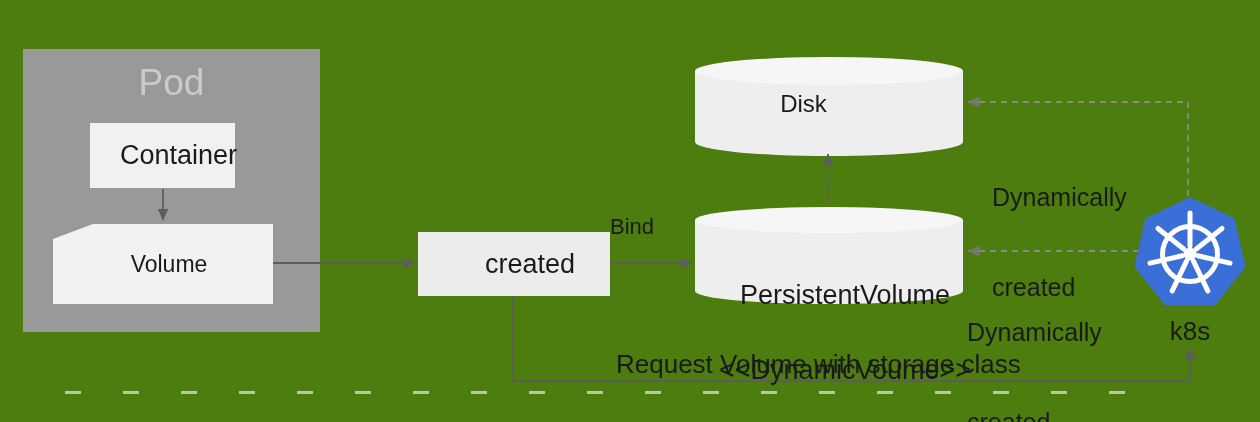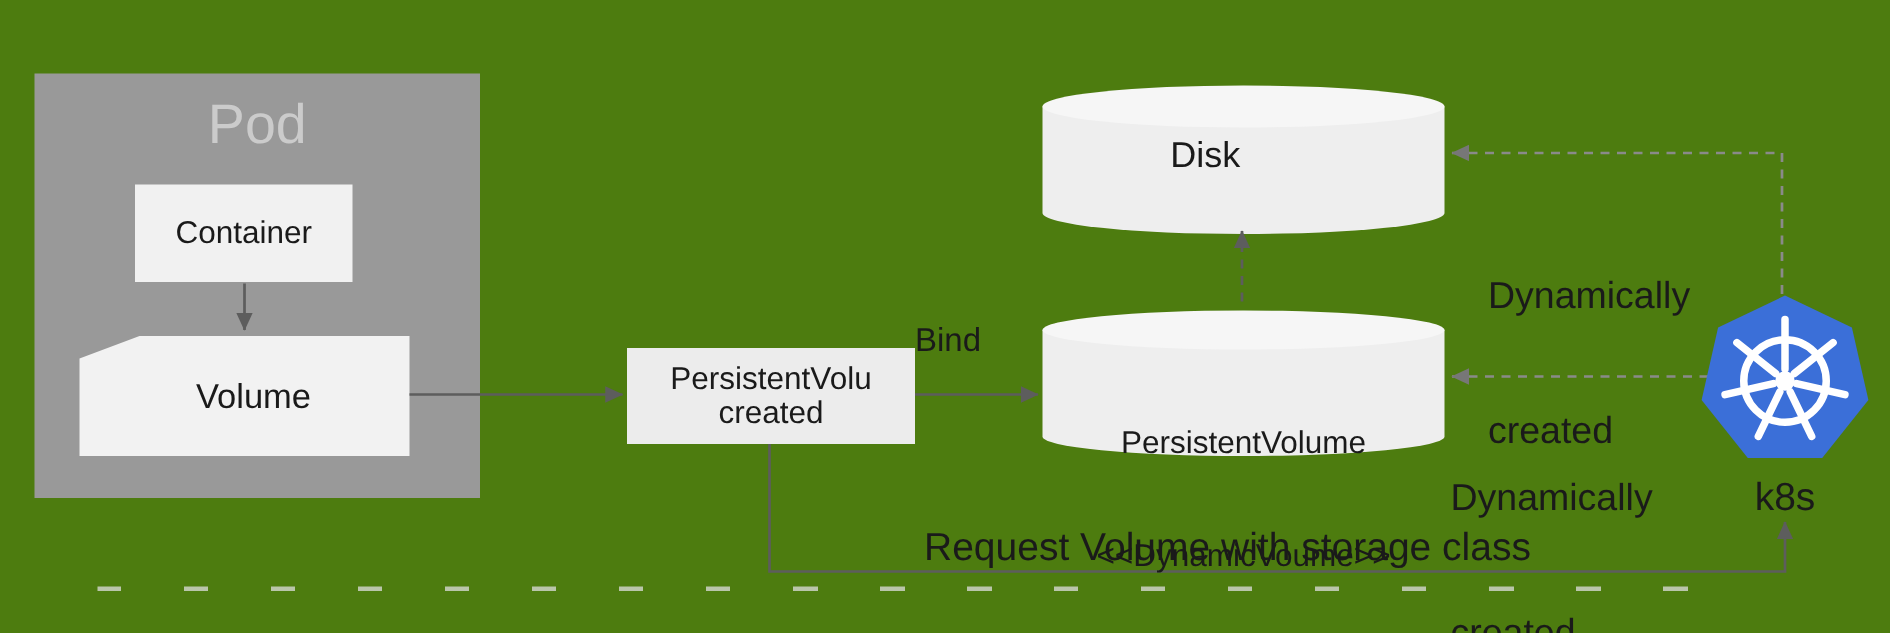--- a/index.html
+++ b/index.html
@@ -5,21 +5,21 @@
   html,body { margin:0; padding:0; background:#ffffff; }
   .canvas {
     position:relative; width:1260px; height:422px; background:#4d7c0f;
     font-family:"Liberation Sans", sans-serif; color:#1a1a1a; overflow:hidden;
   }
   svg.layer { position:absolute; left:0; top:0; }
   .lbl { position:absolute; white-space:pre; }
   .flexc { display:flex; align-items:center; justify-content:center; text-align:center; }
   .col { flex-direction:column; }
   .pod-title { font-size:37px; color:#cbcbcb; text-align:center; }
-  .sm { font-size:21px; }
+  .sm { font-size:27px;padding-left:16px; }
   .md { font-size:24px; }
   .lg { font-size:26px; }
   .artifact {
     position:absolute; left:65px; top:391px; width:1092px; height:3px;
     background:repeating-linear-gradient(90deg,#dedede 0 16px,transparent 16px 58px);
     opacity:.75;
   }
 </style>
 </head>
 <body>
@@ -80,21 +80,20 @@
     </g>
   </svg>
 
   <div class="lbl pod-title" style="left:23px; top:62px; width:297px;">Pod</div>
 
   <div class="lbl flexc sm" style="left:90px; top:123px; width:145px; height:65px;">Container</div>
 
   <div class="lbl flexc" style="left:53px; top:224px; width:222px; height:80px; font-size:23px; padding-left:10px; box-sizing:border-box;">Volume</div>
 
   <div class="lbl flexc col sm" style="left:418px; top:232px; width:192px; height:64px; line-height:23px;">
-    <span>PersistentVolu</span>
     <span>created</span>
   </div>
 
   <div class="lbl" style="left:610px; top:214px; font-size:22px;">Bind</div>
 
   <div class="lbl flexc md" style="left:695px; top:57px; width:217px; height:93px;">Disk</div>
 
   <div class="lbl sm" style="left:695px; top:233px; width:268px; line-height:25px; text-align:center;">
     <span style="display:block;">PersistentVolume</span>
     <span style="display:block;">&lt;&lt;DynamicVoume&gt;&gt;</span>

